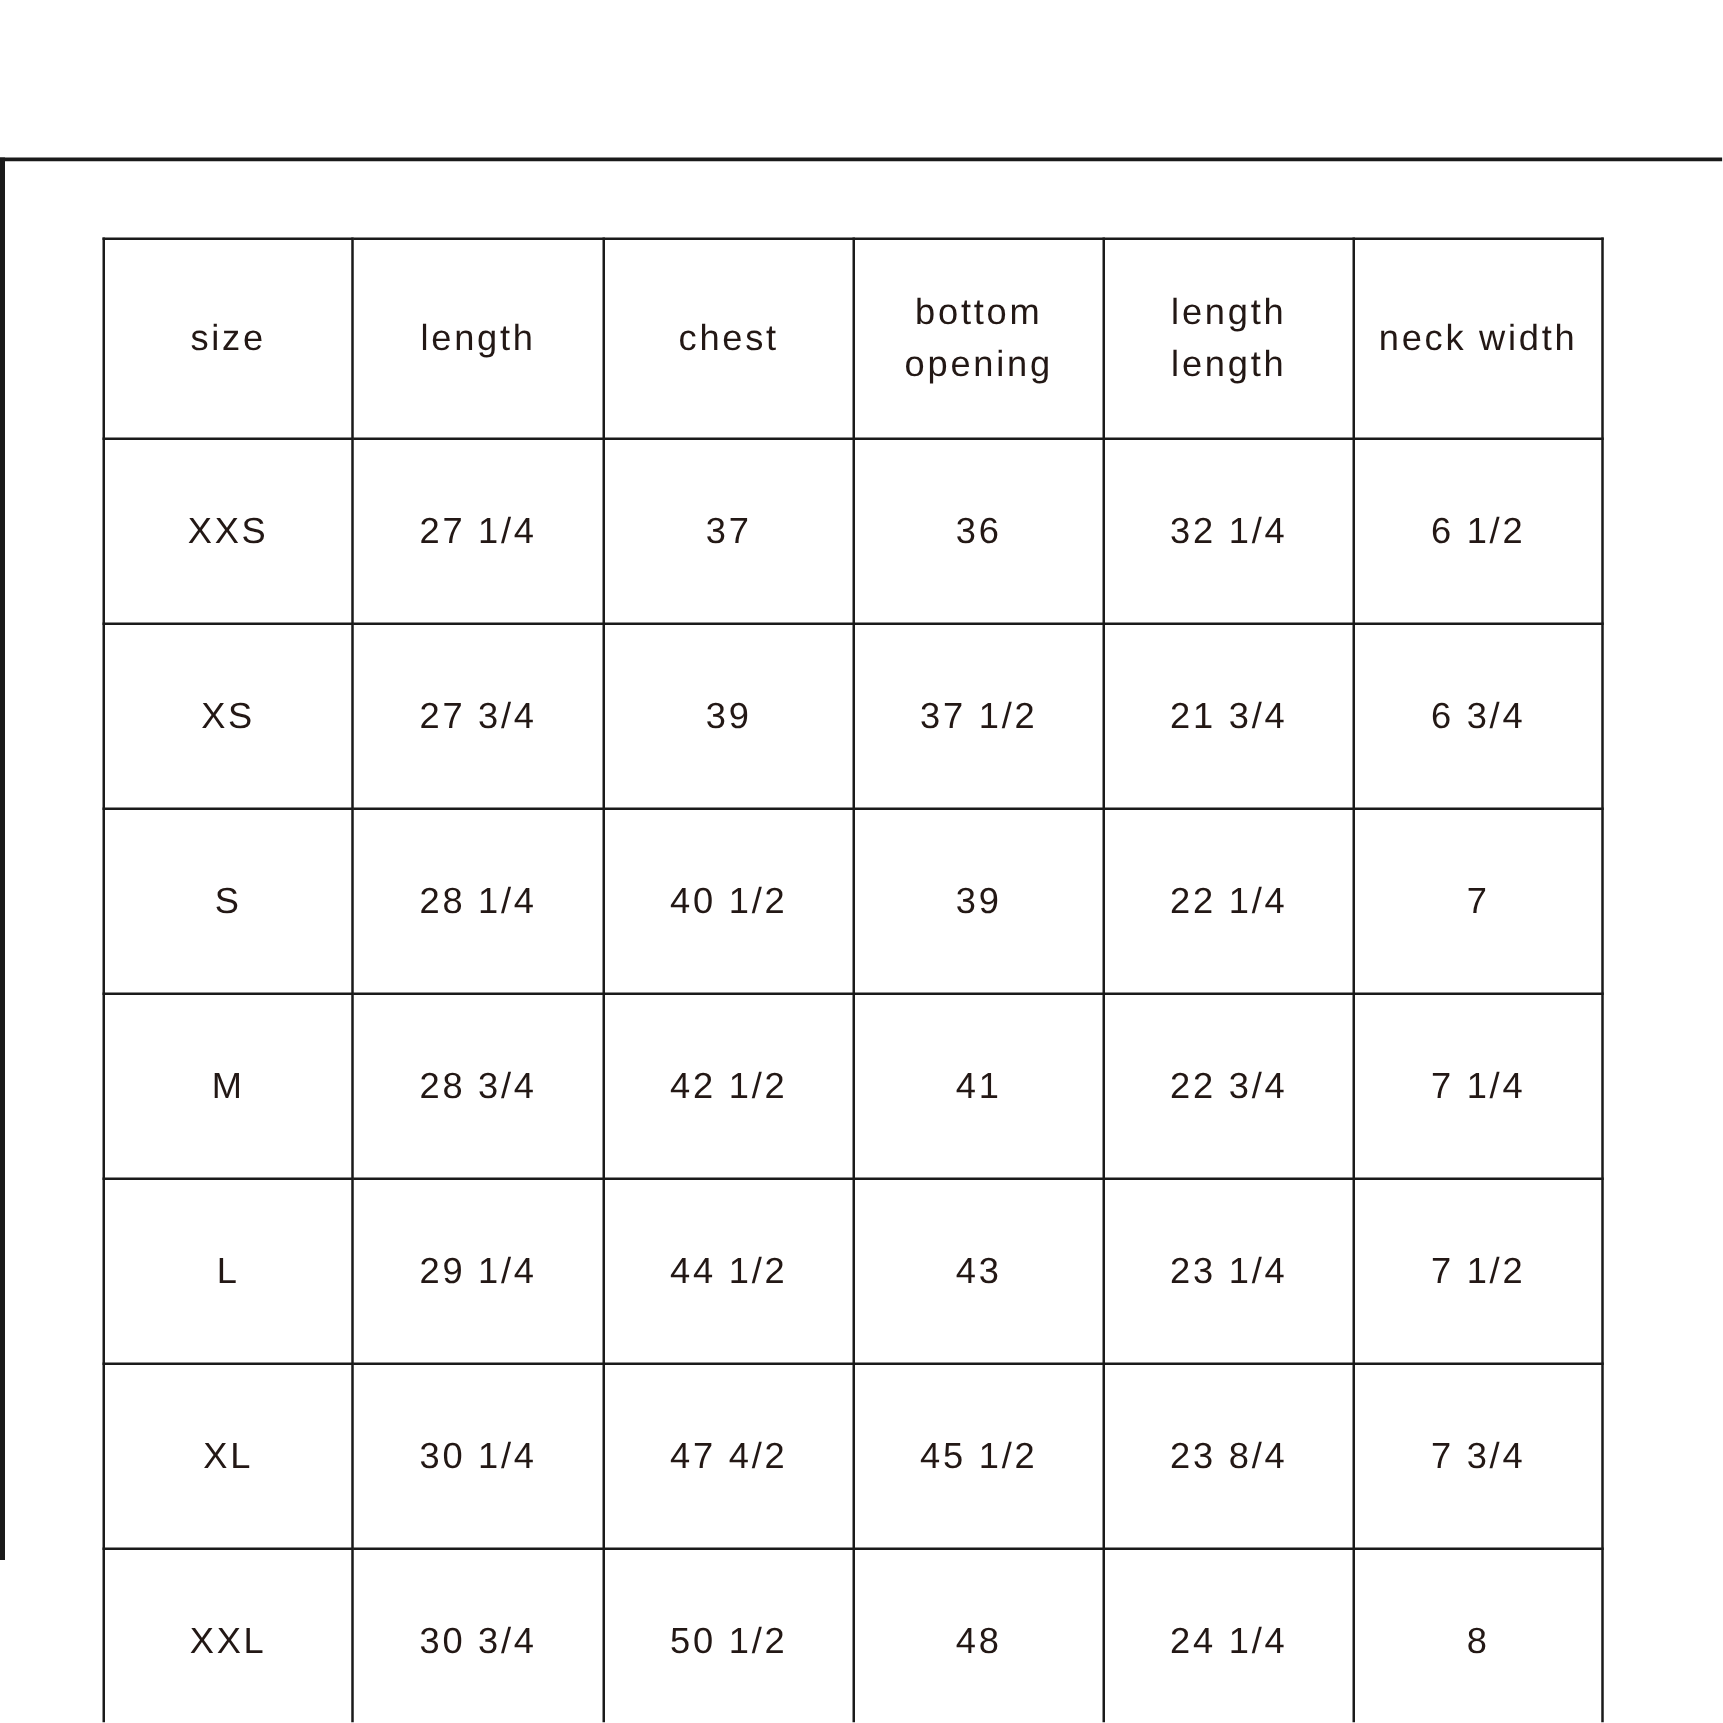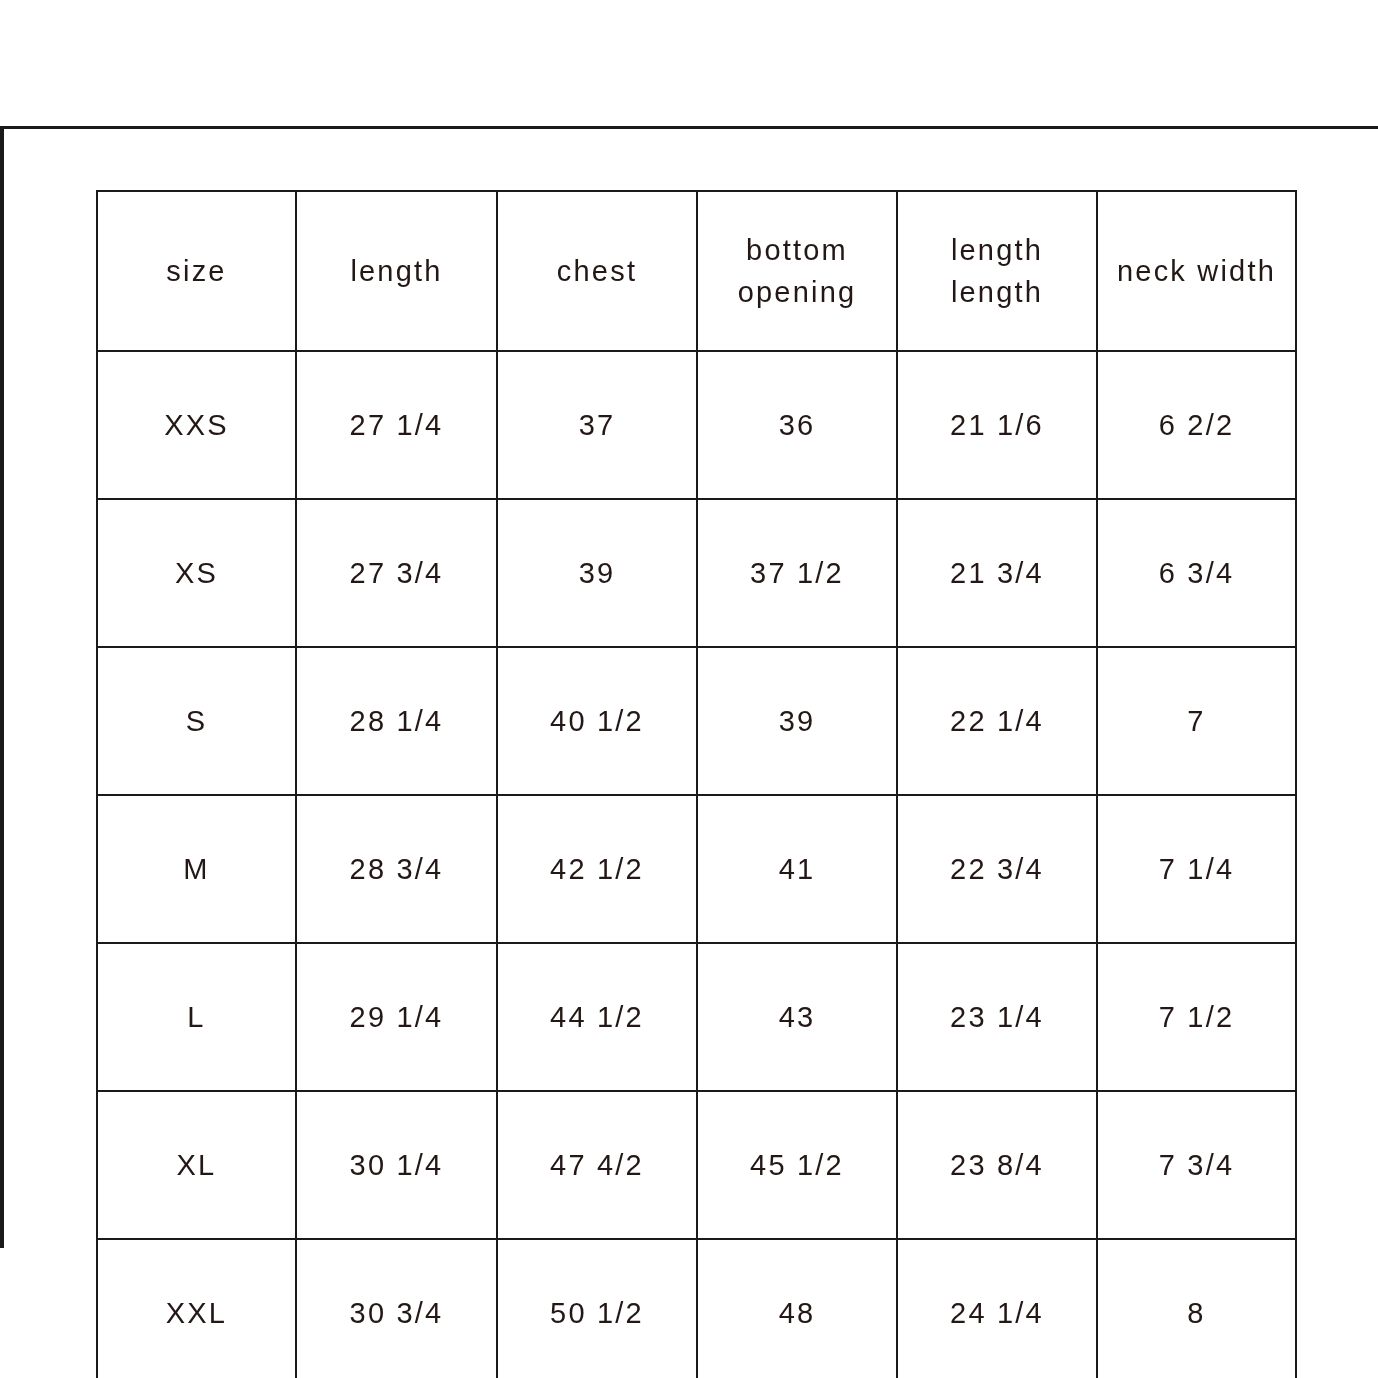--- a/index.html
+++ b/index.html
@@ -30,21 +30,21 @@
     left: 0;
     top: 126px;
     width: 4px;
     height: 1122px;
     background: #1a1a1a;
   }
 
   
   #size-table-wrap {
     position: absolute;
-    left: 96px;
+    left: 82px;
     top: 190px;
     width: 1199px;
     height: 1034px;
   }
   table.size-table {
     width: 1199px;
     height: 1034px;
     border-collapse: collapse;
     table-layout: fixed;
   }
@@ -119,22 +119,22 @@
             <span class="cell-line">neck width</span>
           </th>
         </tr>
       </thead>
       <tbody>
         <tr>
           <td>XXS</td>
           <td>27 1/4</td>
           <td>37</td>
           <td>36</td>
-          <td>21 1/6</td>
-          <td>6 2/2</td>
+          <td>32 1/4</td>
+          <td>6 1/2</td>
         </tr>
         <tr>
           <td>XS</td>
           <td>27 3/4</td>
           <td>39</td>
           <td>37 1/2</td>
           <td>21 3/4</td>
           <td>6 3/4</td>
         </tr>
         <tr>

